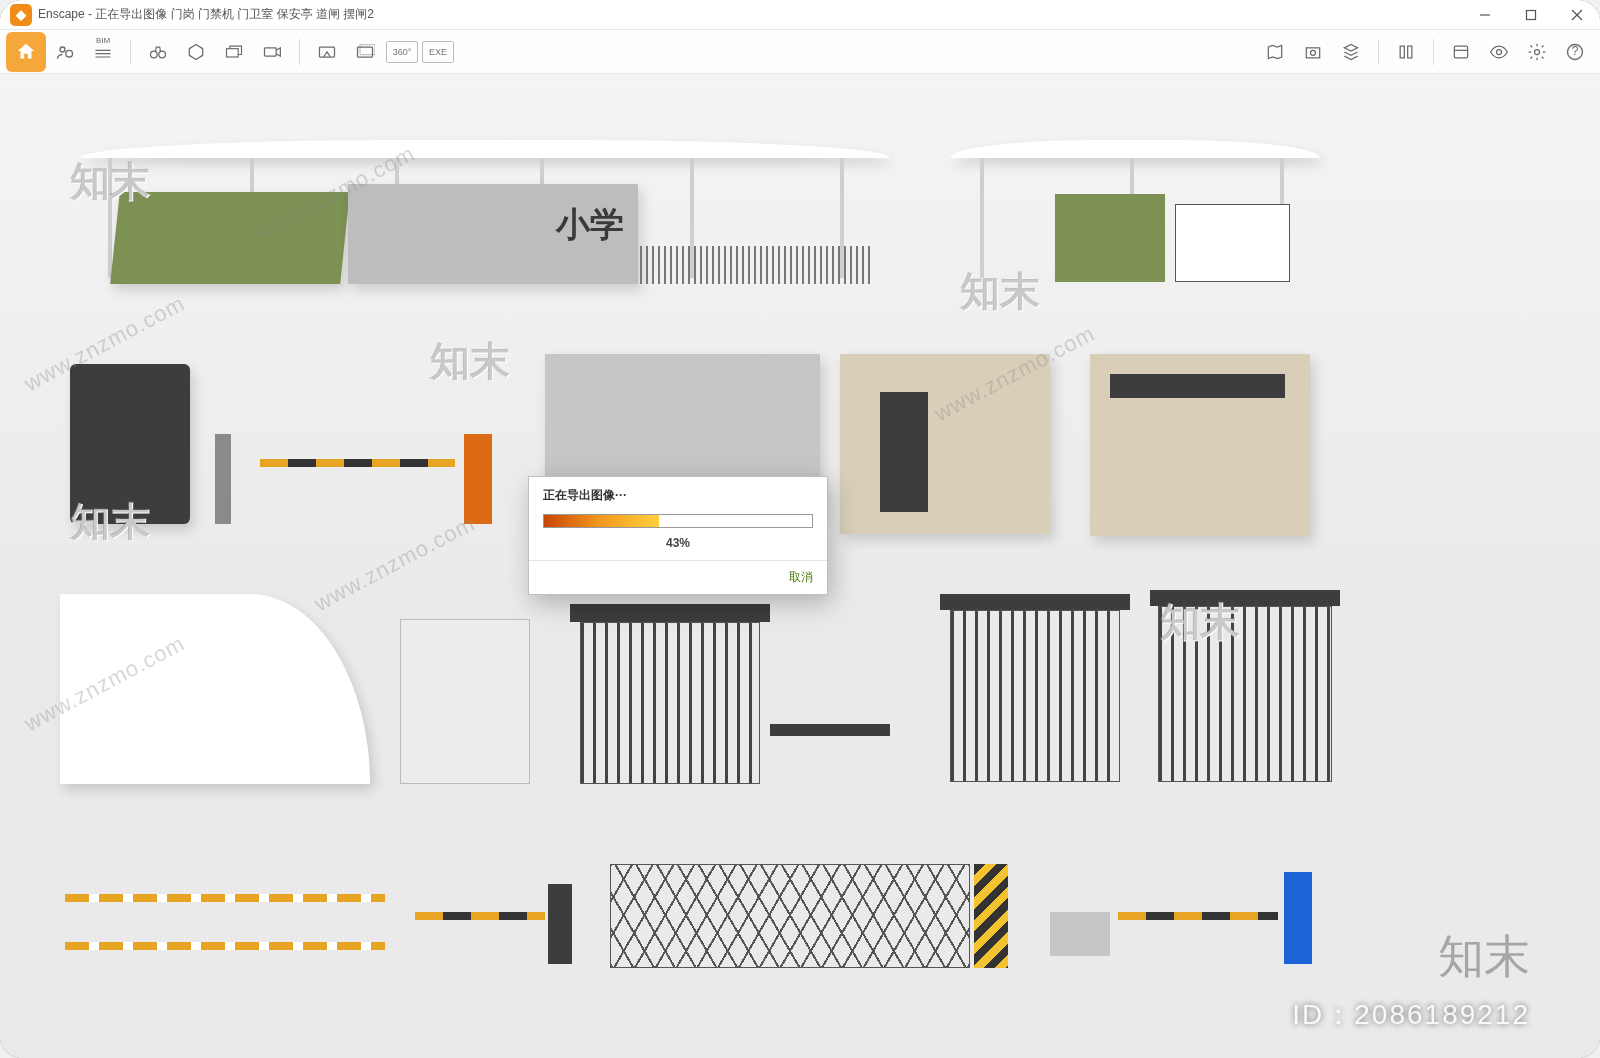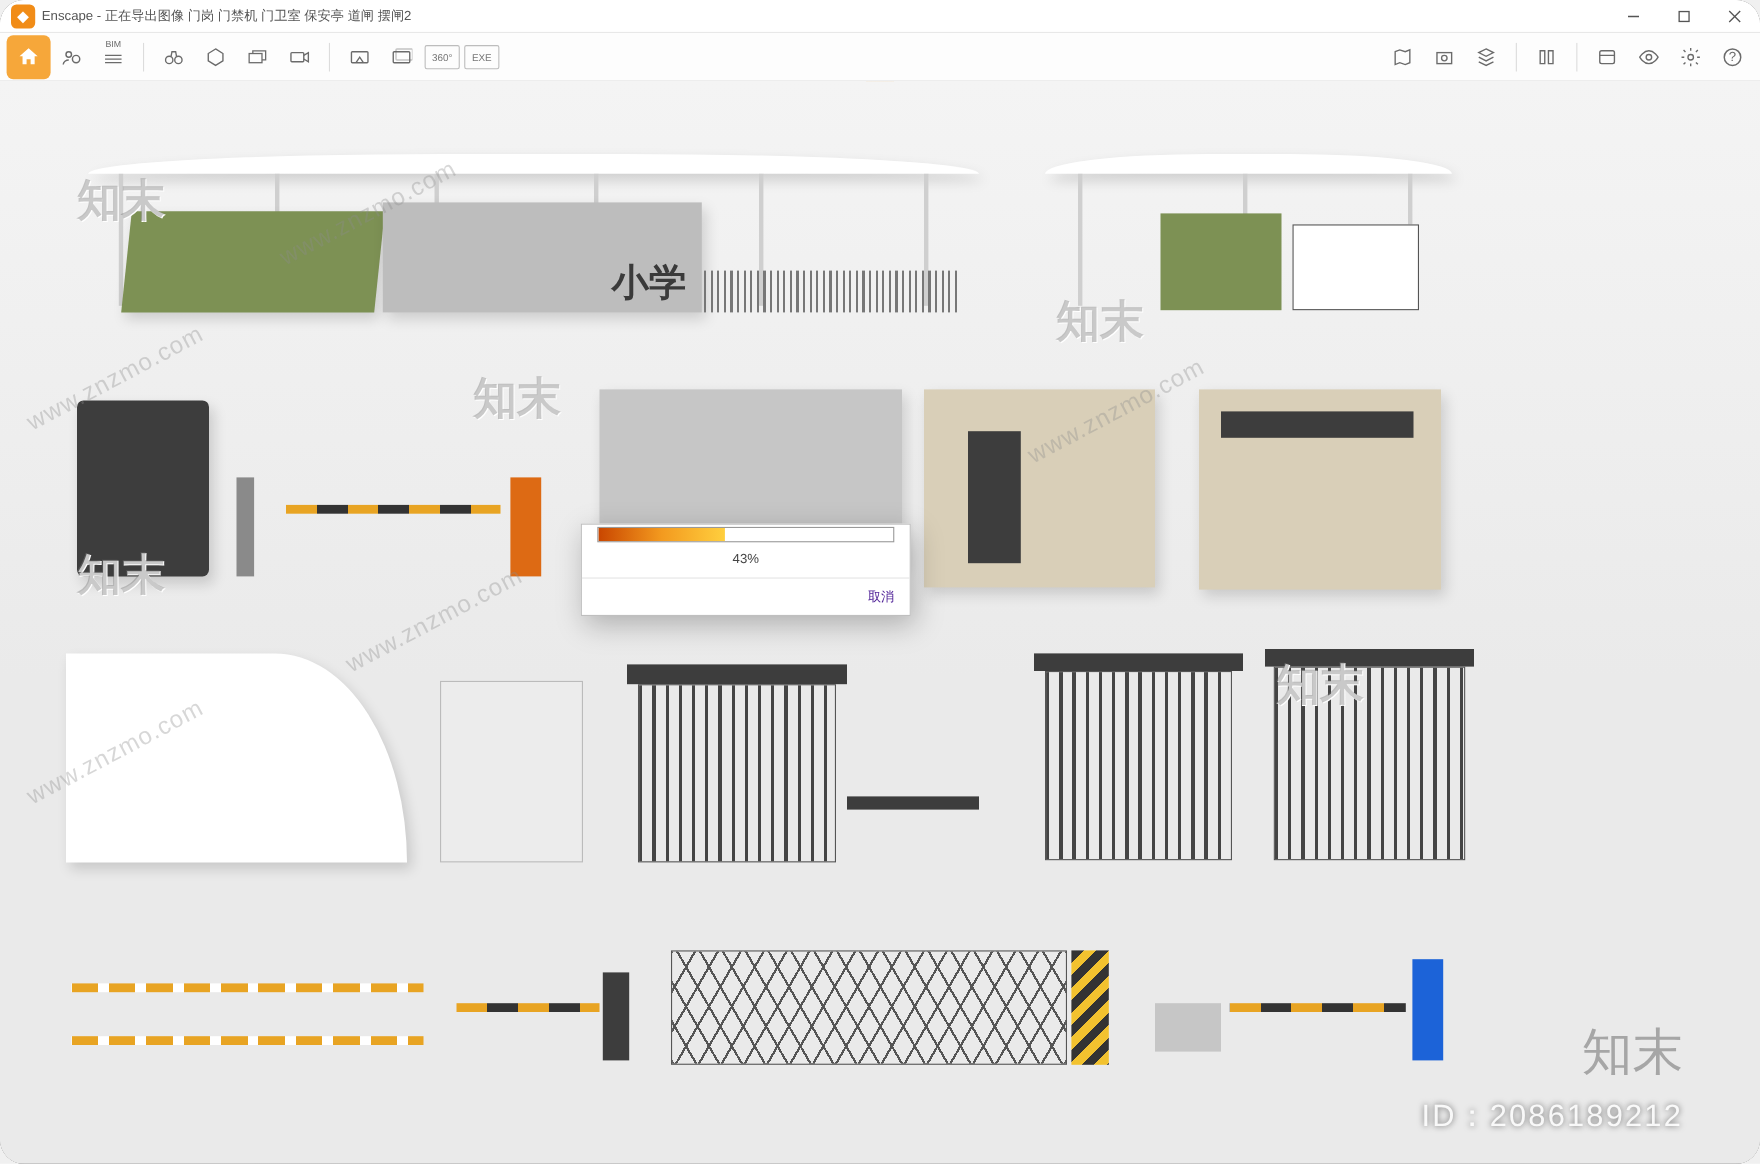--- a/index.html
+++ b/index.html
@@ -132,23 +132,23 @@
     border: 1px solid #999;
     background: #fff;
     position: relative;
     overflow: hidden;
   }
   .dialog .pfill {
     position: absolute; top: 0; left: 0; bottom: 0;
     width: 43%;
     background: linear-gradient(90deg,#c94600,#f39a1f,#ffcf3e);
   }
-  .dialog .pct { text-align: center; padding: 2px 0 10px; font-size: 12px; color:#444; }
+  .dialog .pct { text-align: center; padding: 2px 0 10px; font-size: 12px; color:#444;font-weight:bold; }
   .dialog .dlg-actions { display: flex; justify-content: flex-end; border-top: 1px solid #e4e4e4; padding: 8px 14px; }
-  .dialog .cancel { font-size: 12px; color: #4c1d95; cursor: pointer; }
+  .dialog .cancel { font-size: 12px; color: #4d7c0f; cursor: pointer; }
 
   
   .wm-url {
     position: absolute; color: rgba(140,140,140,.35);
     font-size: 22px; font-weight: 500; letter-spacing: 1px;
     transform-origin: left top;
     white-space: nowrap;
     pointer-events: none;
   }
   .wm-logo {
@@ -332,21 +332,21 @@
       <div class="obj" style="left:395px; top:84px; width:4px; height:120px; background:#cfcfcf;"></div>
       <div class="obj" style="left:540px; top:84px; width:4px; height:120px; background:#cfcfcf;"></div>
       <div class="obj" style="left:690px; top:84px; width:4px; height:120px; background:#cfcfcf;"></div>
       <div class="obj" style="left:840px; top:84px; width:4px; height:120px; background:#cfcfcf;"></div>
       <div class="obj" style="left:980px; top:84px; width:4px; height:120px; background:#cfcfcf;"></div>
       <div class="obj" style="left:1130px; top:84px; width:4px; height:120px; background:#cfcfcf;"></div>
       <div class="obj" style="left:1280px; top:84px; width:4px; height:120px; background:#cfcfcf;"></div>
 
       <div class="obj p-green shadow" style="left:115px; top:118px; width:230px; height:92px; transform:skewX(-6deg);"></div>
       <div class="obj p-concrete shadow" style="left:348px; top:110px; width:290px; height:100px;"></div>
-      <span class="sign-school" style="left:556px; top:128px;margin-top:32px;">小学</span>
+      <span class="sign-school" style="left:556px; top:128px;">小学</span>
       <div class="obj fence-s" style="left:640px; top:172px; width:230px; height:38px;"></div>
 
       <div class="obj p-green" style="left:1055px; top:120px; width:110px; height:88px;"></div>
       <div class="obj p-white thin-border" style="left:1175px; top:130px; width:115px; height:78px;"></div>
 
       <div class="obj p-dark shadow" style="left:70px; top:290px; width:120px; height:160px; border-radius:6px;"></div>
       <div class="obj" style="left:215px; top:360px; width:16px; height:90px; background:#8a8a8a;"></div>
       <div class="obj barrier-arm" style="left:260px; top:385px; width:195px;"></div>
       <div class="obj" style="left:464px; top:360px; width:28px; height:90px; background:#dd6a14;"></div>
 
@@ -393,20 +393,21 @@
       <div class="wm-logo" style="left:70px;  top:80px;">知末</div>
       <div class="wm-logo" style="left:70px;  top:420px;">知末</div>
       <div class="wm-logo" style="left:430px; top:260px;">知末</div>
       <div class="wm-logo" style="left:960px; top:190px;">知末</div>
       <div class="wm-logo" style="left:1160px;top:520px;">知末</div>
 
       <div class="wm-bottom">知末</div>
       <div class="wm-id">ID：2086189212</div>
 
       <div class="dialog">
+        <div class="dlg-title">正在导出图像···</div>
         <div class="pbar">
           <div class="pfill"></div>
         </div>
         <div class="pct">43%</div>
         <div class="dlg-actions">
           <span class="cancel">取消</span>
         </div>
       </div>
 
     </div>

